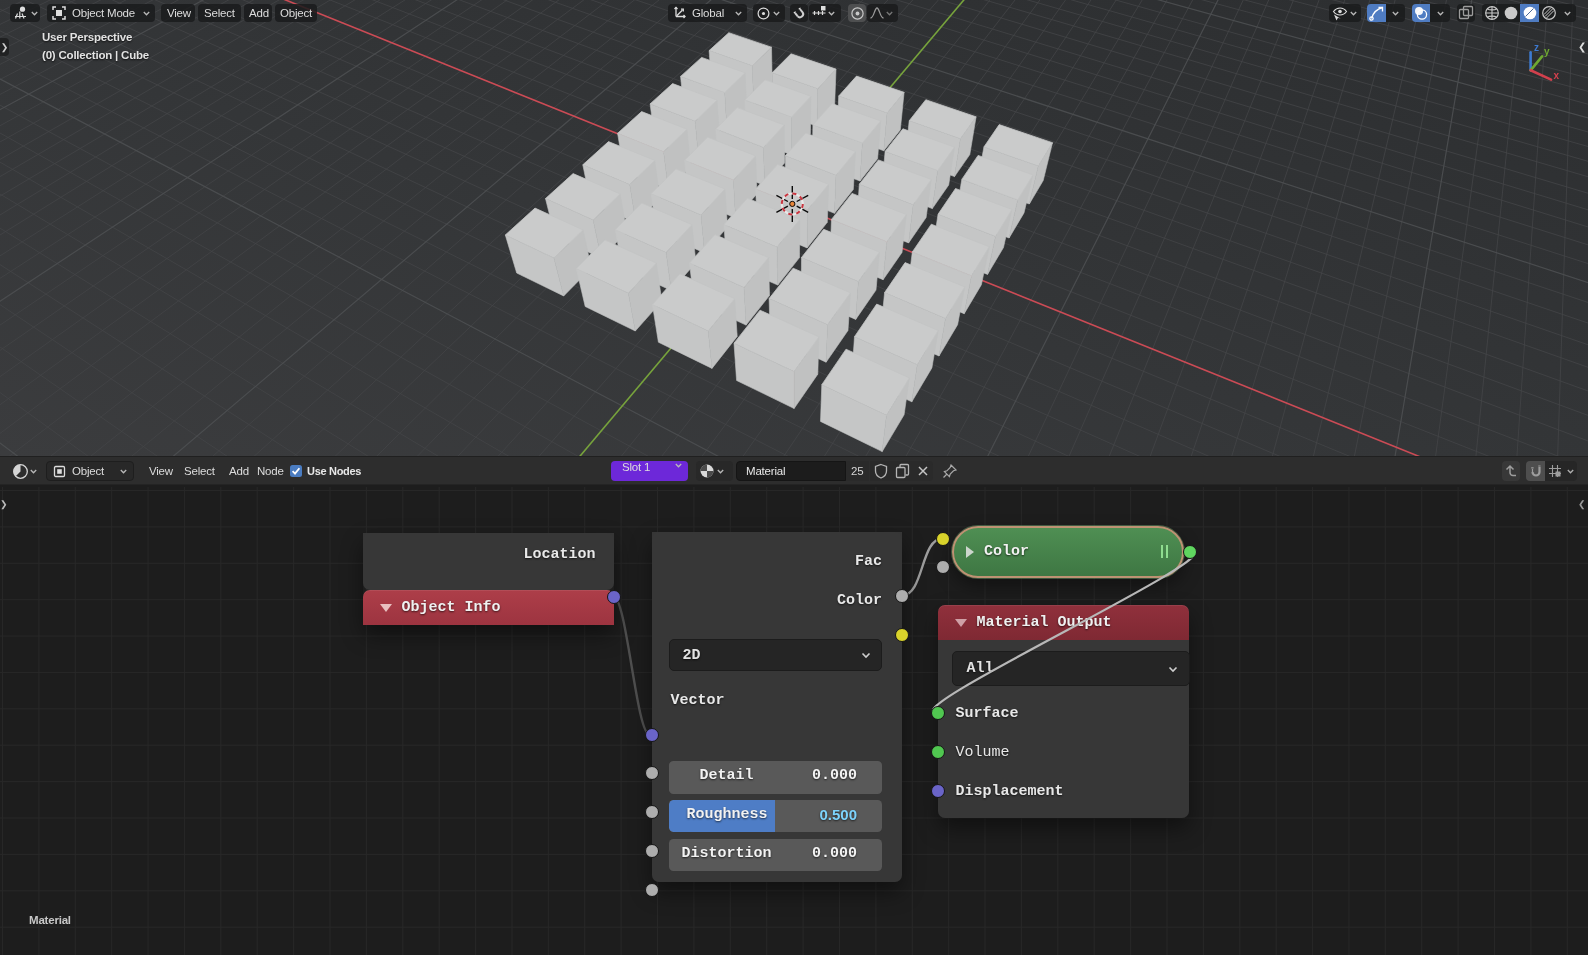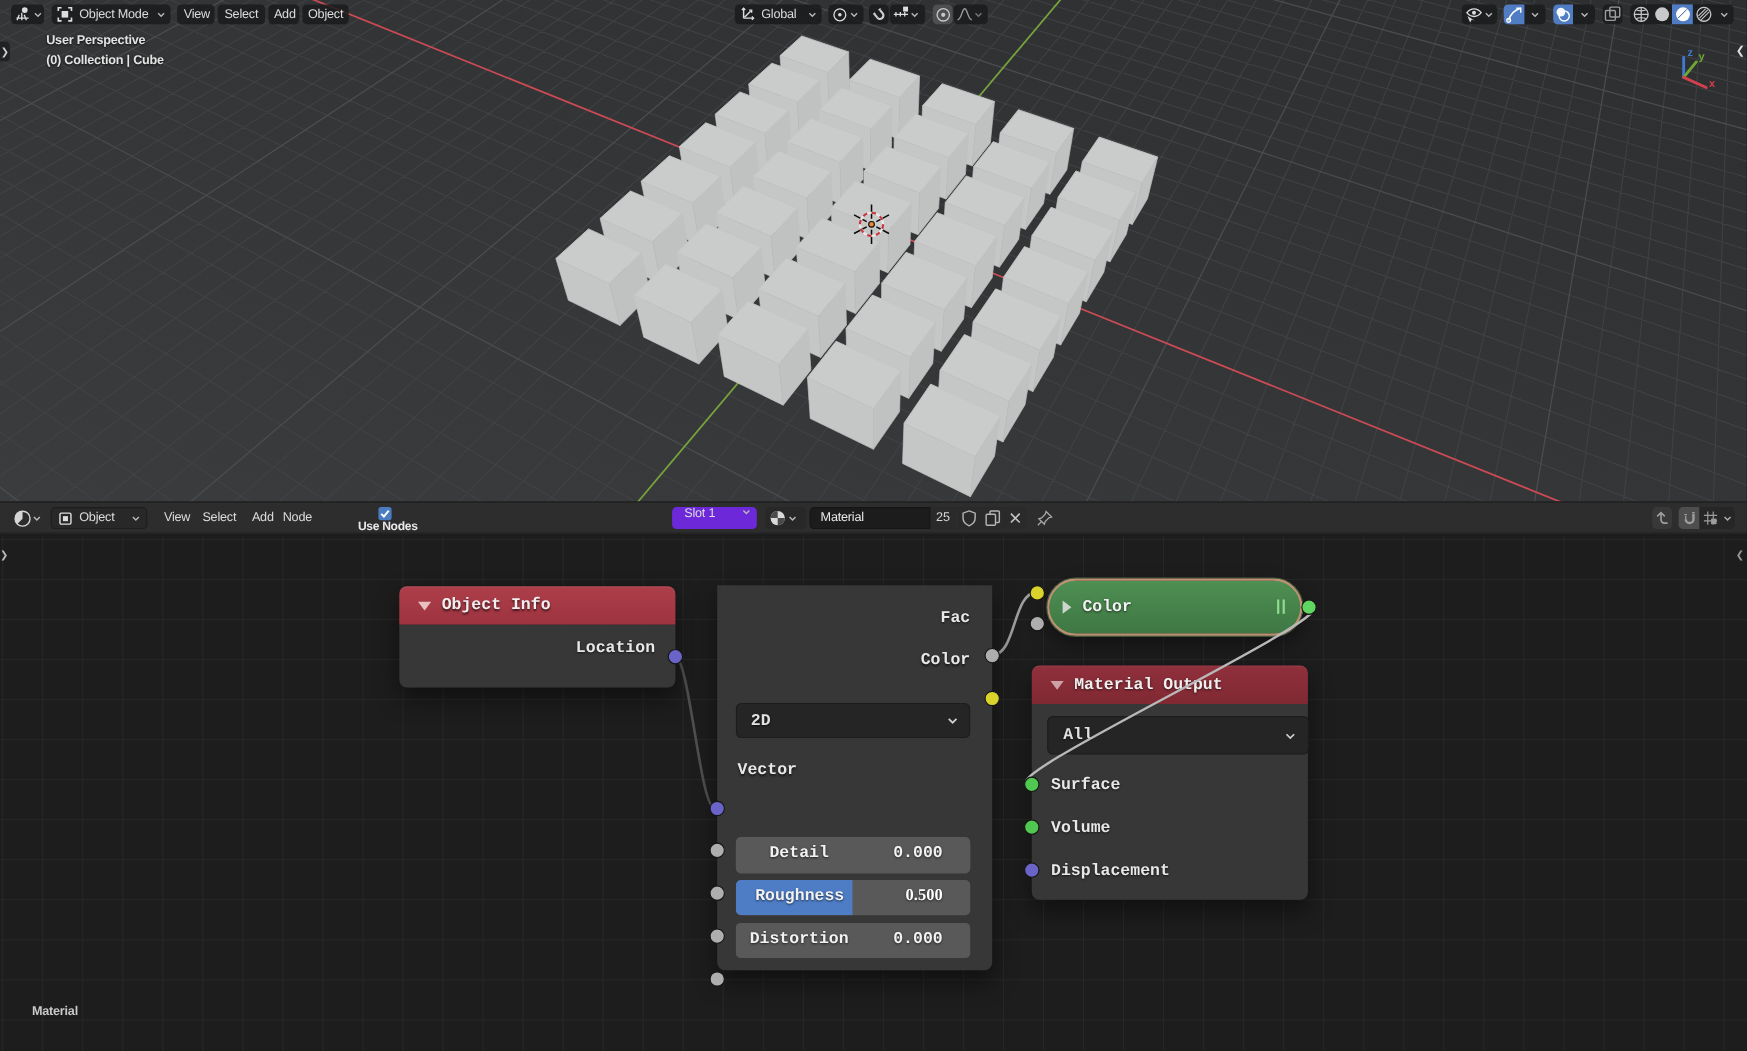--- a/index.html
+++ b/index.html
@@ -298,21 +298,21 @@
     </div>
     <div style="position:absolute;left:180px;top:4px;width:42px;height:20px;background:transparent;border-radius:4px;display:flex;align-items:center;">
       <span style="font-family:'Liberation Sans',sans-serif;font-size:11.5px;font-weight:400;color:#dcdcdc;letter-spacing:-0.2px;padding-left:4px;white-space:nowrap">Select</span>
     </div>
     <div style="position:absolute;left:225px;top:4px;width:30px;height:20px;background:transparent;border-radius:4px;display:flex;align-items:center;">
       <span style="font-family:'Liberation Sans',sans-serif;font-size:11.5px;font-weight:400;color:#dcdcdc;letter-spacing:-0.2px;padding-left:4px;white-space:nowrap">Add</span>
     </div>
     <div style="position:absolute;left:253px;top:4px;width:38px;height:20px;background:transparent;border-radius:4px;display:flex;align-items:center;">
       <span style="font-family:'Liberation Sans',sans-serif;font-size:11.5px;font-weight:400;color:#dcdcdc;letter-spacing:-0.2px;padding-left:4px;white-space:nowrap">Node</span>
     </div>
-    <div style="position:absolute;left:290px;top:4px;width:120px;height:20px;background:transparent;border-radius:4px;display:flex;align-items:center;flex-direction:column;">
+    <div style="position:absolute;left:290px;top:4px;width:120px;height:20px;background:transparent;border-radius:4px;display:flex;align-items:center;">
       <span style="display:inline-block;width:12px;height:12px;background:#4a7cc1;border-radius:2.5px;position:relative;vertical-align:-2px;">
         <svg width="12" height="12" viewBox="0 0 12 12" style="display:block">
           <path d="M2.6 6.2L5 8.6L9.4 3.2" stroke="#fff" stroke-width="1.8" fill="none"></path>
         </svg>
       </span>
       <span style="font-family:'Liberation Sans',sans-serif;font-size:11px;font-weight:700;color:#e8e8e8;letter-spacing:-0.3px;padding-left:5px;white-space:nowrap">Use Nodes</span>
     </div>
     <div style="position:absolute;left:611px;top:4px;width:77px;height:20px;background:#6d28d9;border-radius:4px;display:flex;align-items:flex-start;">
       <span style="font-family:'Liberation Sans',sans-serif;font-size:11.5px;font-weight:400;color:#dcdcdc;letter-spacing:-0.2px;padding-left:11px;white-space:nowrap">Slot 1</span>
       <span style="margin-left:auto;margin-right:5px">
@@ -386,26 +386,26 @@
   </div>
 <div style="position:absolute;left:0;top:487px;width:1588px;height:468px;background-color:#1d1d1d;background-image:linear-gradient(#272727 1px,transparent 1px),linear-gradient(90deg,#272727 1px,transparent 1px);background-size:36.4px 36.4px;background-position:2px 3px;">
     <div style="position:absolute;left:0px;top:9px;width:9px;height:16px;color:#bbb;font-size:9px;line-height:16px;font-family:'Liberation Sans'">❯</div>
     <div style="position:absolute;right:1px;top:9px;width:9px;height:16px;color:#999;font-size:9px;line-height:16px;font-family:'Liberation Sans'">❮</div>
     <div class="sans" style="position:absolute;left:29px;top:427px;font-size:11.5px;font-weight:bold;letter-spacing:-0.2px;color:#c8c8c8;">Material</div>
     <svg width="1588" height="468" viewBox="0 0 1588 468" style="position:absolute;left:0;top:0">
       <path d="M613.5 109.5C626.5 109.5,636.5 247.5,649.5 247.5" stroke="#4f4f4f" stroke-width="2.4" fill="none"></path>
       <path d="M902 108.5C924 108.5,920.5 51.5,942.5 51.5" stroke="#9d9d9d" stroke-width="2.4" fill="none"></path>
     </svg>
     <div style="position:absolute;left:362.5px;top:46px;width:251px;box-shadow:0 10px 22px rgba(0,0,0,0.45);border-radius:7px">
+      <div style="height:57px;background:rgba(56,56,56,0.97);border-radius:0 0 7px 7px;position:relative">
+        <div style="font-family:'Liberation Mono',monospace;font-weight:700;font-size:15px;color:#e8e8e8;text-shadow:0 1px 2px rgba(0,0,0,0.65);position:absolute;right:18px;top:13px">Location</div>
+      </div>
       <div style="height:35px;background:linear-gradient(#ad3e49,#9d3440);border-radius:7px 7px 0 0;display:flex;align-items:center;padding-left:17px;box-shadow:inset 0 1px 0 rgba(255,255,255,0.08)">
         <span style="width:0;height:0;border-left:6.5px solid transparent;border-right:6.5px solid transparent;border-top:8px solid #e8c0c0;margin-right:10px"></span>
         <span style="font-family:'Liberation Mono',monospace;font-weight:700;font-size:15px;color:#f0f0f0;text-shadow:0 1px 2px rgba(0,0,0,0.65);letter-spacing:0px">Object Info</span>
-      </div>
-      <div style="height:57px;background:rgba(56,56,56,0.97);border-radius:0 0 7px 7px;position:relative">
-        <div style="font-family:'Liberation Mono',monospace;font-weight:700;font-size:15px;color:#e8e8e8;text-shadow:0 1px 2px rgba(0,0,0,0.65);position:absolute;right:18px;top:13px">Location</div>
       </div>
     </div>
     <div style="position:absolute;left:651.5px;top:45px;width:250.5px;box-shadow:0 10px 22px rgba(0,0,0,0.45);border-radius:7px">
       <div style="height:350px;background:rgba(56,56,56,0.97);border-radius:0 0 7px 7px;position:relative">
         <div style="font-family:'Liberation Mono',monospace;font-weight:700;font-size:15px;color:#e8e8e8;text-shadow:0 1px 2px rgba(0,0,0,0.65);position:absolute;right:20px;top:21px">Fac</div>
         <div style="font-family:'Liberation Mono',monospace;font-weight:700;font-size:15px;color:#e8e8e8;text-shadow:0 1px 2px rgba(0,0,0,0.65);position:absolute;right:20px;top:60px">Color</div>
         <div style="position:absolute;left:17px;top:107px;width:213.5px;height:32px;background:#252525;border-radius:5px;border:1px solid #1c1c1c;display:flex;align-items:center">
           <span style="font-family:'Liberation Mono',monospace;font-weight:700;font-size:15px;color:#e2e2e2;text-shadow:0 1px 2px rgba(0,0,0,0.65);padding-left:13px">2D</span>
           <span style="margin-left:auto;margin-right:9px">
             <svg width="12" height="12" viewBox="0 0 12 12" style="display:block">
@@ -418,21 +418,21 @@
           <span style="font-family:'Liberation Mono',monospace;font-weight:700;font-size:15px;color:#f2f2f2;text-shadow:0 1px 2px rgba(0,0,0,0.65);position:absolute;left:36px;top:6px">Scale</span>
           <span style="font-family:'Liberation Mono',monospace;font-weight:700;font-size:15px;color:#f2f2f2;text-shadow:0 1px 2px rgba(0,0,0,0.65);position:absolute;right:25px;top:6px">1.000</span>
         </div>
         <div style="position:absolute;left:17px;top:229px;width:213.5px;height:32px;background:#595959;border-radius:4.5px;overflow:hidden;">
           <span style="font-family:'Liberation Mono',monospace;font-weight:700;font-size:15px;color:#f2f2f2;text-shadow:0 1px 2px rgba(0,0,0,0.65);position:absolute;left:31px;top:6px">Detail</span>
           <span style="font-family:'Liberation Mono',monospace;font-weight:700;font-size:15px;color:#f2f2f2;text-shadow:0 1px 2px rgba(0,0,0,0.65);position:absolute;right:25px;top:6px">0.000</span>
         </div>
         <div style="position:absolute;left:17px;top:268px;width:213.5px;height:32px;background:#595959;border-radius:4.5px;overflow:hidden;">
           <div style="position:absolute;left:0;top:0;width:106px;height:100%;background:#4e7dc6;border-radius:4.5px 0 0 4.5px"></div>
           <span style="font-family:'Liberation Mono',monospace;font-weight:700;font-size:15px;color:#f2f2f2;text-shadow:0 1px 2px rgba(0,0,0,0.65);position:absolute;left:18px;top:6px">Roughness</span>
-          <span style="font-family:Liberation Serif, serif;font-weight:700;font-size:15px;color:#ffffff;text-shadow:0 1px 2px rgba(0,0,0,0.65);position:absolute;right:25px;top:6px">0.500</span>
+          <span style="font-family:Liberation Sans, sans-serif;font-weight:700;font-size:15px;color:#7dd3fc;text-shadow:0 1px 2px rgba(0,0,0,0.65);position:absolute;right:25px;top:6px">0.500</span>
         </div>
         <div style="position:absolute;left:17px;top:307px;width:213.5px;height:32px;background:#595959;border-radius:4.5px;overflow:hidden;">
           <span style="font-family:'Liberation Mono',monospace;font-weight:700;font-size:15px;color:#f2f2f2;text-shadow:0 1px 2px rgba(0,0,0,0.65);position:absolute;left:13px;top:6px">Distortion</span>
           <span style="font-family:'Liberation Mono',monospace;font-weight:700;font-size:15px;color:#f2f2f2;text-shadow:0 1px 2px rgba(0,0,0,0.65);position:absolute;right:25px;top:6px">0.000</span>
         </div>
       </div>
     </div>
     <div style="position:absolute;left:937.5px;top:118px;width:251px;box-shadow:0 10px 22px rgba(0,0,0,0.45);border-radius:7px">
       <div style="height:35px;background:linear-gradient(#90303c,#7f2933);border-radius:7px 7px 0 0;display:flex;align-items:center;padding-left:17px;box-shadow:inset 0 1px 0 rgba(255,255,255,0.08)">
         <span style="width:0;height:0;border-left:6.5px solid transparent;border-right:6.5px solid transparent;border-top:8px solid #cfa0a6;margin-right:10px"></span>
@@ -441,21 +441,21 @@
       <div style="height:178px;background:rgba(56,56,56,0.97);border-radius:0 0 7px 7px;position:relative">
         <div style="position:absolute;left:14px;top:11px;width:238px;height:35px;background:#252525;border-radius:5px;border:1px solid #1c1c1c;display:flex;align-items:center">
           <span style="font-family:'Liberation Mono',monospace;font-weight:700;font-size:15px;color:#e2e2e2;text-shadow:0 1px 2px rgba(0,0,0,0.65);padding-left:14px">All</span>
           <span style="margin-left:auto;margin-right:10px">
             <svg width="12" height="12" viewBox="0 0 12 12" style="display:block">
               <path d="M2.5 4.5L6 8L9.5 4.5" stroke="#cfcfcf" stroke-width="1.6" fill="none"></path>
             </svg>
           </span>
         </div>
         <div style="font-family:'Liberation Mono',monospace;font-weight:700;font-size:15px;color:#e8e8e8;text-shadow:0 1px 2px rgba(0,0,0,0.65);position:absolute;left:18px;top:65px">Surface</div>
-        <div style="font-family:'Liberation Mono',monospace;font-weight:700;font-size:15px;color:#e8e8e8;text-shadow:0 1px 2px rgba(0,0,0,0.65);position:absolute;left:18px;top:104px">Volume</div>
+        <div style="font-family:'Liberation Mono',monospace;font-weight:400;font-size:15px;color:#e8e8e8;text-shadow:0 1px 2px rgba(0,0,0,0.65);position:absolute;left:18px;top:104px">Volume</div>
         <div style="font-family:'Liberation Mono',monospace;font-weight:700;font-size:15px;color:#e8e8e8;text-shadow:0 1px 2px rgba(0,0,0,0.65);position:absolute;left:18px;top:143px">Displacement</div>
       </div>
     </div>
     <div style="position:absolute;left:952px;top:38.5px;width:232px;height:52px;border-radius:26px;background:linear-gradient(#4f8f53,#3e7743);border:2px solid #bd9273;box-shadow:0 0 0 1px rgba(105,155,105,0.5), 0 8px 18px rgba(0,0,0,0.4);display:flex;align-items:center">
       <span style="width:0;height:0;border-top:6.5px solid transparent;border-bottom:6.5px solid transparent;border-left:8px solid #cdd6cd;margin-left:12px"></span>
       <span style="font-family:'Liberation Mono',monospace;font-weight:700;font-size:15px;color:#f2f2f2;text-shadow:0 1px 2px rgba(0,0,0,0.65);margin-left:10px">Color</span>
       <span style="margin-left:auto;margin-right:14px;display:flex;gap:2.5px">
         <span style="width:2.5px;height:13px;background:#8fdc8f"></span>
         <span style="width:2.5px;height:13px;background:#8fdc8f"></span>
       </span>

